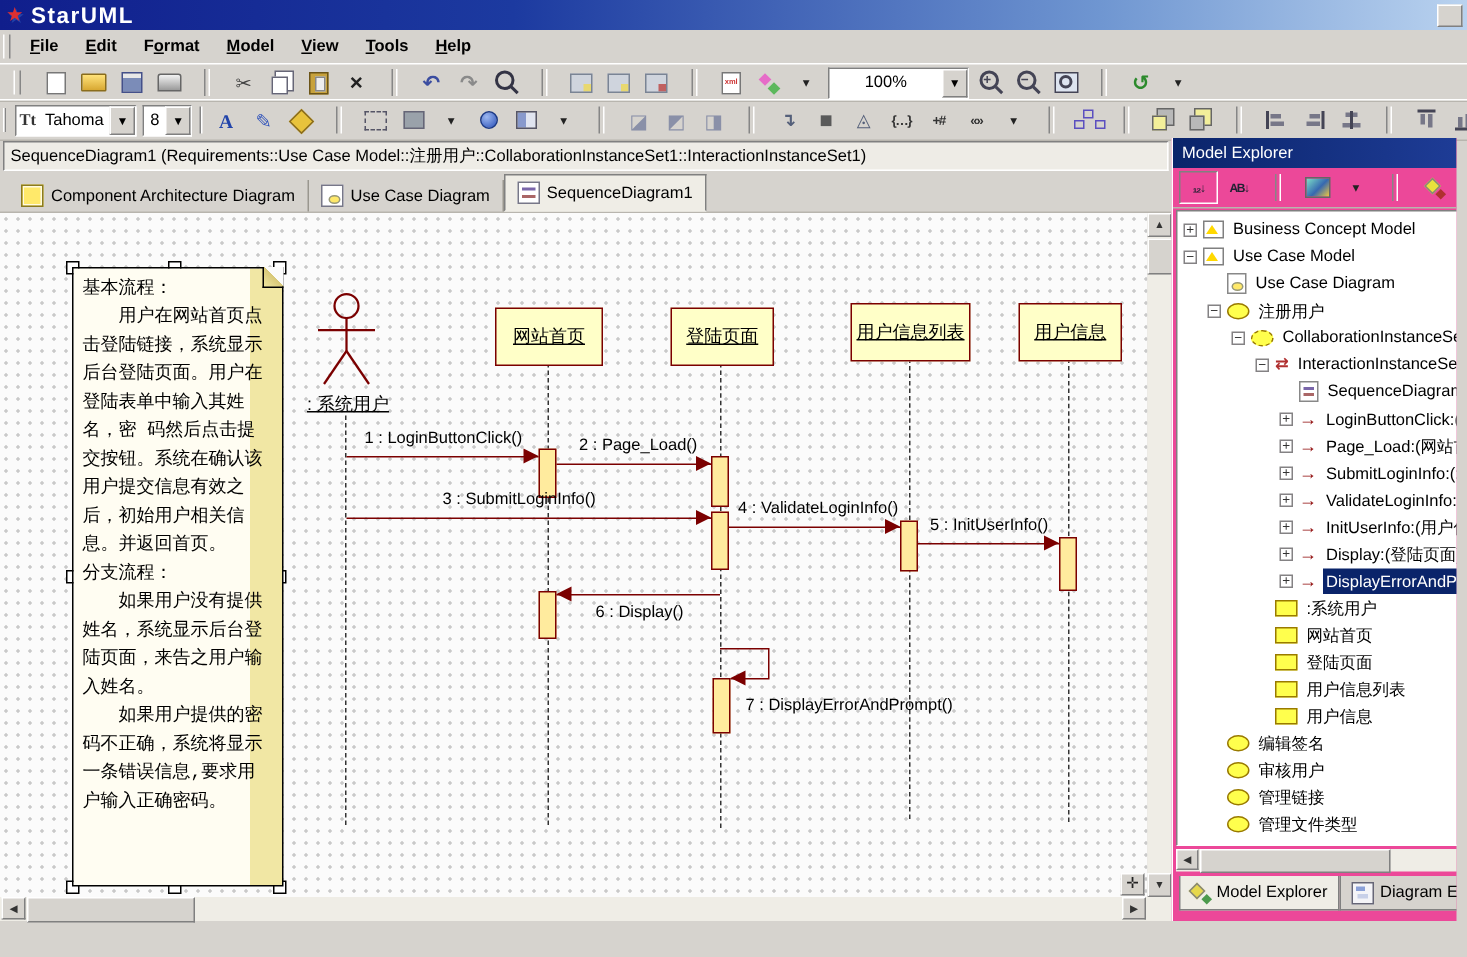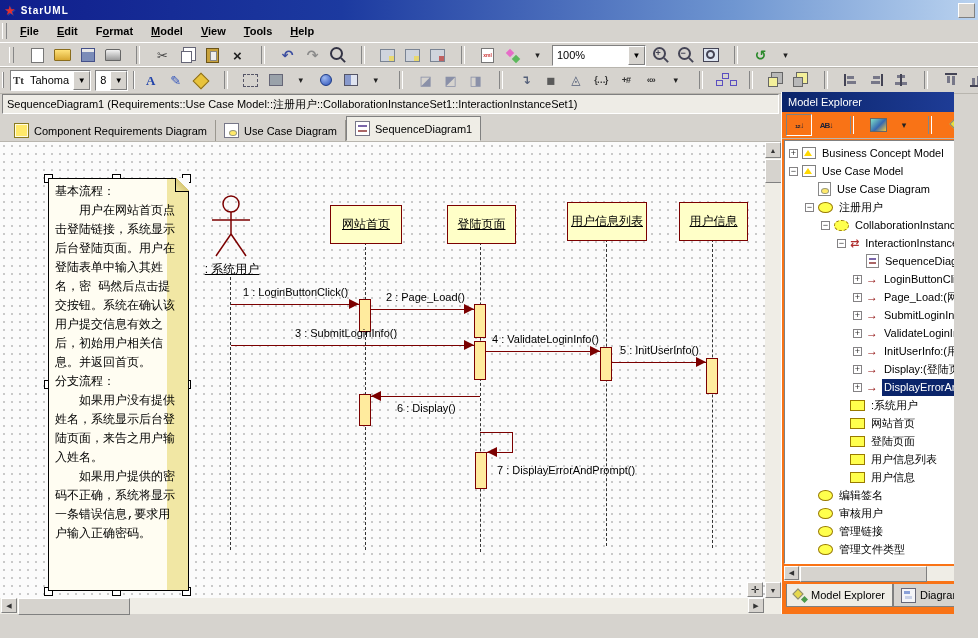--- a/index.html
+++ b/index.html
@@ -11,21 +11,21 @@
   
   .raised{border:1px solid;border-color:#fff #808080 #808080 #fff;}
   .grip{width:3px;height:16px;border-left:1px solid #fff;border-right:1px solid #868686;margin:0 4px 0 2px;}
   .sep{width:2px;height:18px;border-left:1px solid #868686;border-right:1px solid #fff;margin:0 3px;}
 
   
   #titlebar{position:absolute;left:0;top:0;width:978px;height:20px;
     background:linear-gradient(90deg,#101e8c 0%,#1c3aa0 35%,#6f96d1 75%,#b9d2ef 100%);
     display:flex;align-items:center;padding-left:4px;box-sizing:border-box;}
   #title-star{color:#e03030;text-shadow:1px 1px 0 #2244aa;font-size:13px;margin-right:5px;}
-  #title-text{color:#fff;font-weight:bold;font-size:10px;letter-spacing:1px;}
+  #title-text{color:#fff;font-weight:bold;font-size:15px;letter-spacing:1px;}
   #win-btn{position:absolute;right:3px;top:3px;width:15px;height:13px;background:#d6d3ce;}
 
   
   #menubar{position:absolute;left:0;top:20px;width:978px;height:22px;display:flex;align-items:center;font-weight:bold;}
   .menu-item{padding:3px 9px;cursor:default;}
   .menu-item u{text-decoration:underline;}
 
   
   .toolbar{position:absolute;left:0;display:flex;align-items:center;border-top:1px solid #fff;border-bottom:1px solid #b8b5ae;}
   #toolbar1{top:42px;width:978px;height:24px;}
@@ -84,21 +84,21 @@
   .ic-ac{width:12px;height:12px;background:linear-gradient(#445 0 0) center/2px 12px no-repeat,linear-gradient(#778 0 0) center top 1px/8px 3px no-repeat,linear-gradient(#778 0 0) center bottom 1px/12px 3px no-repeat;}
   .ic-at{width:12px;height:12px;border-top:2px solid #445;background:linear-gradient(#778 0 0) 2px 1px/3px 7px no-repeat,linear-gradient(#778 0 0) 7px 1px/3px 9px no-repeat;}
   .ic-ab{width:12px;height:12px;border-bottom:2px solid #445;background:linear-gradient(#778 0 0) 2px bottom/3px 7px no-repeat,linear-gradient(#778 0 0) 7px bottom/3px 9px no-repeat;}
   .ic-view{width:15px;height:12px;border:1px solid #666;background:linear-gradient(135deg,#7ee0c8,#3668b0 55%,#f0c840);}
   .ic-filter{width:13px;height:13px;position:relative;}
   .ic-filter::before{content:"";position:absolute;left:1px;top:1px;width:6px;height:6px;background:#e8e23c;border:1px solid #887;transform:rotate(45deg);}
   .ic-filter::after{content:"";position:absolute;right:0;bottom:0;width:5px;height:5px;background:#b03030;transform:rotate(45deg);}
 
   
   .combo{height:19px;display:flex;align-items:center;background:#fff;border:1px solid;border-color:#808080 #fff #fff #808080;margin:0 2px;}
-  .combo .val{padding:0 4px;white-space:nowrap;overflow:hidden;flex:1;}
+  .combo .val{padding:0 4px;white-space:nowrap;overflow:hidden;flex:1;text-align:center;}
   .combo .cbtn{width:15px;height:17px;background:#d6d3ce;border:1px solid;border-color:#fff #808080 #808080 #fff;display:flex;align-items:center;justify-content:center;font-size:8px;flex:none;}
   .tt-icon{font-family:"Liberation Serif",serif;font-weight:bold;font-size:11px;color:#333;padding:0 2px;flex:none;}
 
   
   #pathbar{position:absolute;left:0;top:92px;width:781px;height:24px;box-sizing:border-box;padding:2px;}
   #pathfield{height:18px;line-height:18px;padding:0 4px;background:#eeece6;border:1px solid;border-color:#808080 #fff #fff #808080;white-space:nowrap;overflow:hidden;}
 
   
   #tabbar{position:absolute;left:0;top:116px;width:781px;height:26px;display:flex;align-items:flex-end;padding-left:6px;box-sizing:border-box;border-bottom:1px solid #b8b5ae;}
   .doc-tab{height:21px;display:flex;align-items:center;gap:5px;padding:0 8px;border-right:1px solid #9a978f;white-space:nowrap;}
@@ -142,21 +142,21 @@
   #vscroll .up{position:absolute;left:0;top:0;width:16px;height:16px;}
   #vscroll .down{position:absolute;left:0;bottom:0;width:16px;height:16px;}
   #vthumb{position:absolute;left:0;top:17px;width:16px;height:22px;background:#d6d3ce;border:1px solid;border-color:#fff #808080 #808080 #fff;}
   #pan-btn{position:absolute;left:747px;top:582px;width:16px;height:15px;font-size:10px;color:#222;}
   #hscroll{position:absolute;left:0;top:598px;width:781px;height:16px;background:#efede6;}
   #hscroll .left{position:absolute;left:1px;top:0;width:16px;height:15px;}
   #hscroll .right{position:absolute;right:17px;top:0;width:16px;height:15px;}
   #hthumb{position:absolute;left:18px;top:0;width:110px;height:15px;background:#d6d3ce;border:1px solid;border-color:#fff #808080 #808080 #fff;}
 
   
-  #rightpanel{position:absolute;left:781px;top:92px;width:173px;height:522px;background:#f97316;border-left:1px solid #fff;box-sizing:border-box;overflow:hidden;}
+  #rightpanel{position:absolute;left:781px;top:92px;width:190px;height:522px;background:#ec4899;border-left:1px solid #fff;box-sizing:border-box;overflow:hidden;}
   #me-title{height:20px;background:linear-gradient(90deg,#0a246a,#1e3c96);color:#fff;display:flex;align-items:center;padding-left:6px;}
   #me-toolbar{height:26px;display:flex;align-items:center;padding-left:3px;border-bottom:1px solid #b8b5ae;}
   #me-toolbar .tbtn{width:24px;}
   #me-toolbar .tbtn.pressed{border:1px solid;border-color:#808080 #fff #fff #808080;}
   #tree{position:absolute;left:2px;top:48px;width:193px;height:424px;background:#fff;border:1px solid;border-color:#808080 #fff #fff #808080;overflow:hidden;box-sizing:border-box;padding-top:3px;}
   .tree-row{height:18px;display:flex;align-items:center;white-space:nowrap;}
   .exp{width:9px;height:9px;box-sizing:border-box;border:1px solid #848284;background:#fff;position:relative;margin-right:4px;flex:none;}
   .exp::after{position:absolute;left:0px;top:-1px;width:7px;text-align:center;font-size:9px;line-height:9px;color:#333;}
   .exp.plus::after{content:"+";}
   .exp.minus::after{content:"−";}
@@ -495,21 +495,21 @@
   </div>
 
   <div id="pathbar">
     <div id="pathfield">SequenceDiagram1 (Requirements::Use Case Model::注册用户::CollaborationInstanceSet1::InteractionInstanceSet1)</div>
   </div>
 
   <div id="tabbar">
 
       <span class="doc-tab">
         <span class="pt-ico t-comp"></span>
-        <span>Component Requirements Diagram</span>
+        <span>Component Architecture Diagram</span>
       </span>
 
       <span class="doc-tab">
         <span class="pt-ico t-uc"></span>
         <span>Use Case Diagram</span>
       </span>
 
       <span class="doc-tab active">
         <span class="pt-ico t-seq"></span>
         <span>SequenceDiagram1</span>

